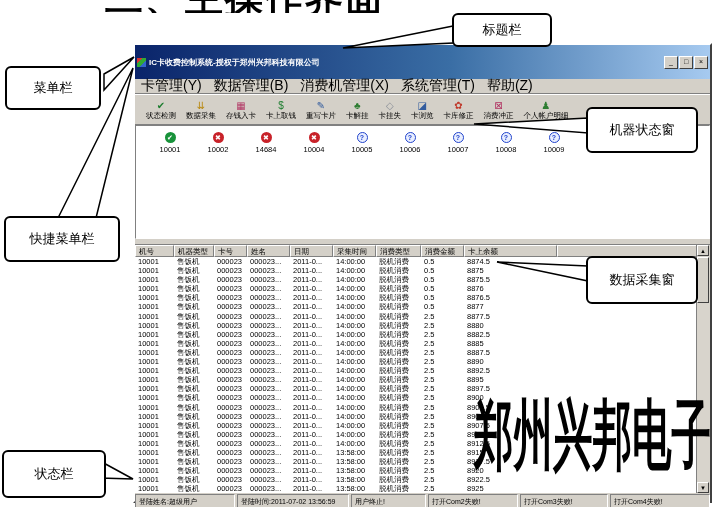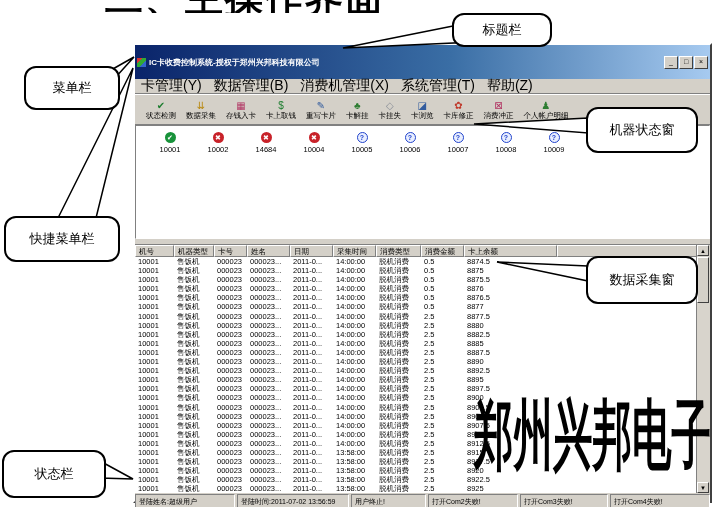--- a/index.html
+++ b/index.html
@@ -49,21 +49,21 @@
   .sbtn{position:absolute;left:0;width:12px;height:11px;background:#d4d0c8;border:1px solid;border-color:#fff #404040 #404040 #fff;
         font-size:6px;line-height:10px;text-align:center;color:#000;box-sizing:border-box;}
   .sbtn.up{top:0;} .sbtn.down{bottom:0;}
   .sthumb{position:absolute;left:0;top:12px;width:12px;height:46px;background:#d4d0c8;border:1px solid;border-color:#fff #404040 #404040 #fff;box-sizing:border-box;}
 
   .statusrow{height:16px;display:flex;gap:2px;background:#d4d0c8;padding-top:1px;box-sizing:border-box;}
   .spanel{border:1px solid;border-color:#808080 #fff #fff #808080;font-size:7px;line-height:13px;
           padding:0 3px;white-space:nowrap;overflow:hidden;color:#000;box-sizing:border-box;}
 
   
-  .callout{position:absolute;background:#fff;border:2px solid #000;border-radius:12px;z-index:5;
+  .callout{position:absolute;background:#fff;border:2px solid #000;border-radius:6px;z-index:5;
            display:flex;align-items:center;justify-content:center;font-size:13px;color:#000;}
   #leaders{position:absolute;left:0;top:0;width:714px;height:507px;z-index:4;pointer-events:none;}
 
   
   #watermark{position:absolute;left:474px;top:392px;z-index:6;font-size:76px;line-height:86px;font-weight:900;
              color:#000;white-space:nowrap;transform:scaleX(0.52);transform-origin:left top;}
 </style>
 </head>
 <body>
 
@@ -540,20 +540,20 @@
         <div class="spanel" style="width: 100px;">欢迎使用收费管理系统</div>
         <div class="spanel" style="width: 112px;">版权所有，翻版必究</div>
         <div class="spanel" style="width: 75px;">当前系统时间</div>
         <div class="spanel" style="width: 110px;">当前时间：2011-07-02 14:07:22</div>
         <div class="spanel" style="width: 196px;">设备状态检测 发生于2011-07-02 14:06:37</div>
         <div class="spanel" style="flex: 1 1 0%;"></div>
       </div>
   </div>
 
   <div class="callout" style="left:452px;top:13px;width:96px;height:30px;">标题栏</div>
-  <div class="callout" style="left:24px;top:66px;width:92px;height:40px;">菜单栏</div>
+  <div class="callout" style="left:5px;top:66px;width:92px;height:40px;">菜单栏</div>
   <div class="callout" style="left:4px;top:216px;width:112px;height:42px;">快捷菜单栏</div>
   <div class="callout" style="left:586px;top:107px;width:108px;height:42px;">机器状态窗</div>
   <div class="callout" style="left:586px;top:256px;width:108px;height:44px;">数据采集窗</div>
   <div class="callout" style="left:2px;top:450px;width:100px;height:44px;">状态栏</div>
 
   <div id="watermark">郑州兴邦电子</div>
 </div>
 
 </body></html>

